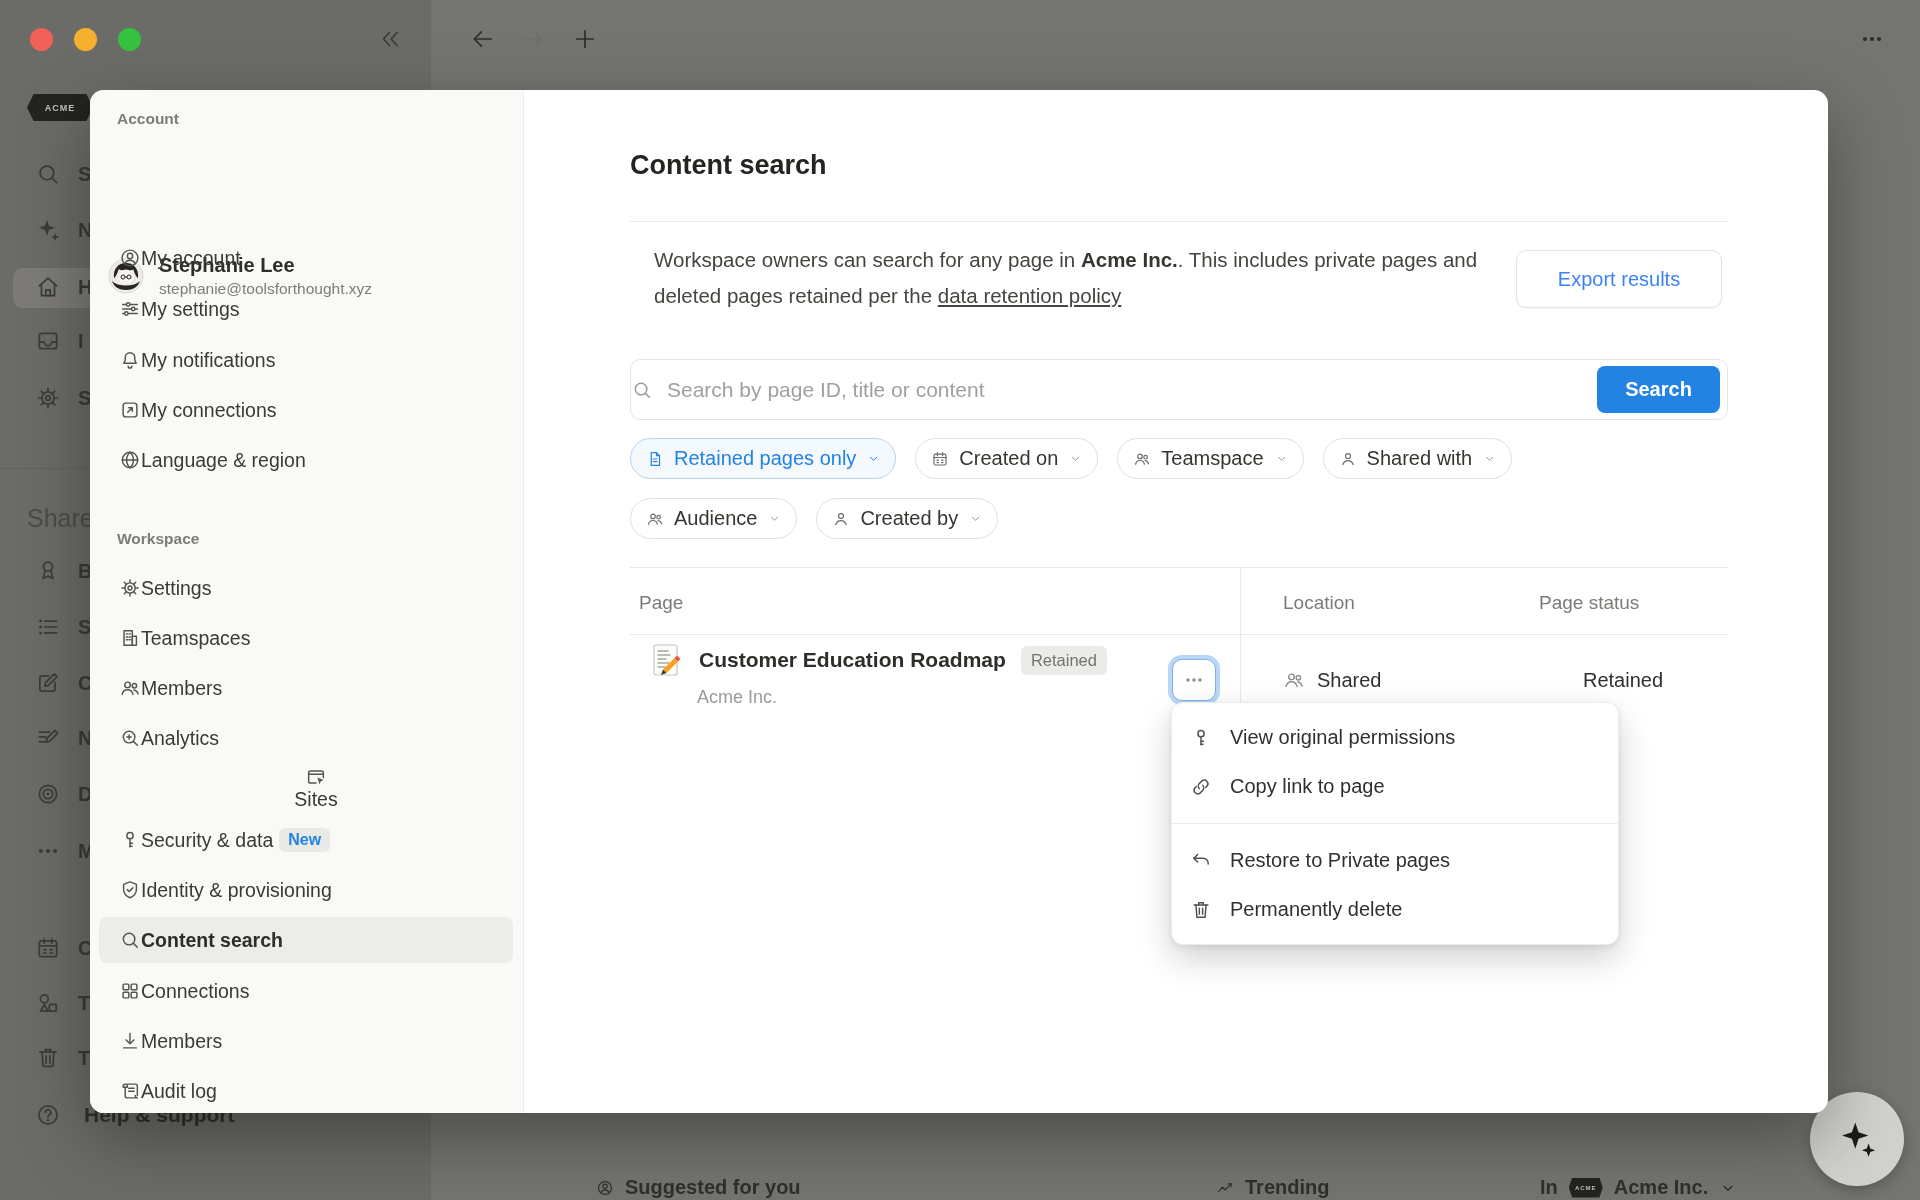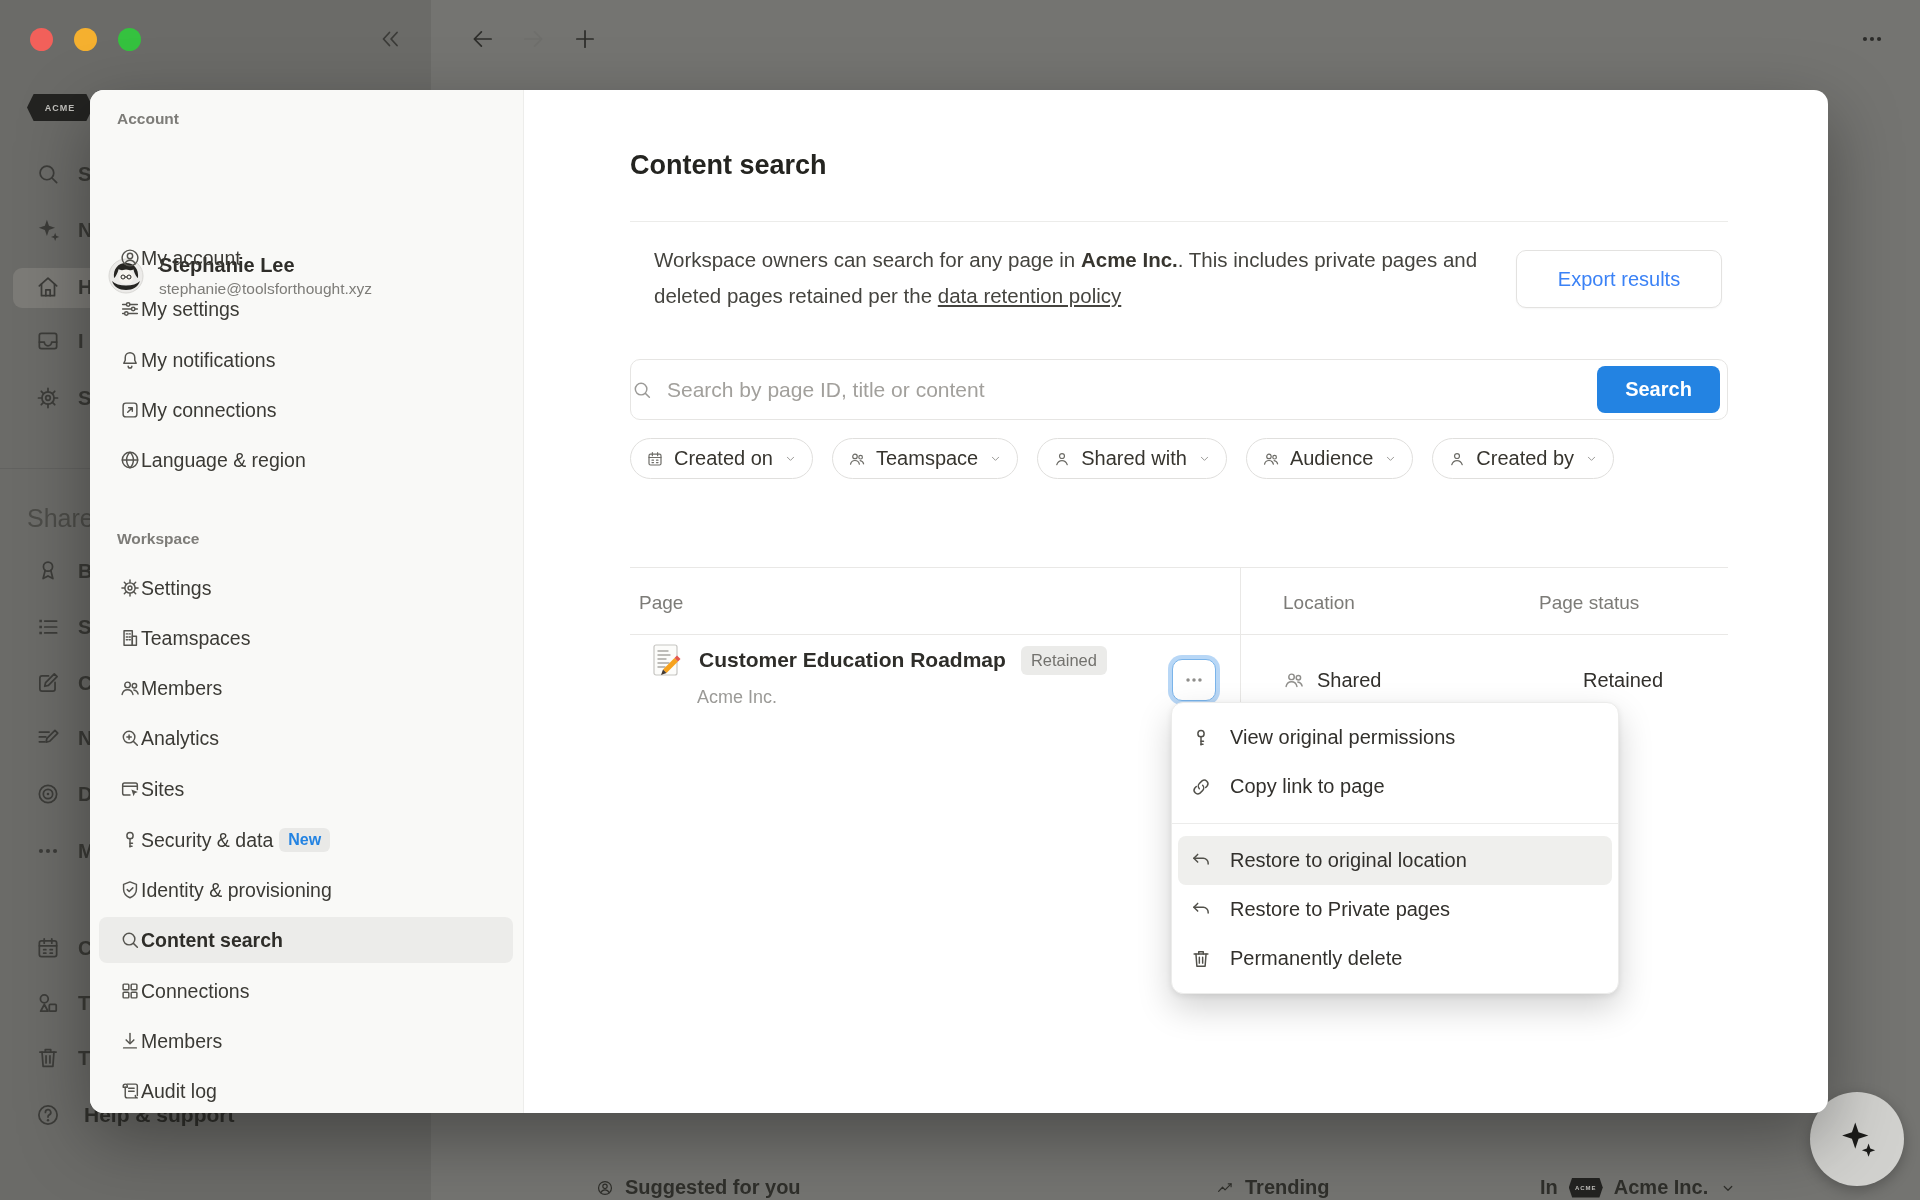--- a/index.html
+++ b/index.html
@@ -479,21 +479,21 @@
             <use href="#s-people"></use>
           </svg>
         <span>Members</span>
       </div>
       <div class="side-item" style="top:625px;">
         <svg class="ic">
             <use href="#s-analytics"></use>
           </svg>
         <span>Analytics</span>
       </div>
-      <div class="side-item" style="top:676px;">
+      <div class="side-item" style="top:676px;flex-direction:column;">
         <svg class="ic">
             <use href="#s-browser"></use>
           </svg>
         <span>Sites</span>
       </div>
       <div class="side-item" style="top:727px;">
         <svg class="ic">
             <use href="#s-key"></use>
           </svg>
         <span>Security &amp; data</span>
@@ -542,20 +542,29 @@
 
     <div class="abs search-bar">
       <svg class="ic" style="color:#9b9a97">
           <use href="#s-search"></use>
         </svg>
       <input type="text" placeholder="Search by page ID, title or content" style="">
       <div class="search-btn">Search</div>
     </div>
 
     <div class="chips">
+      <div class="chip active">
+        <svg class="ic sm ci">
+            <use href="#s-page"></use>
+          </svg>
+        <span>Retained pages only</span>
+        <svg class="ic chev">
+            <use href="#s-chev"></use>
+          </svg>
+      </div>
       <div class="chip">
         <svg class="ic sm ci">
             <use href="#s-calendar"></use>
           </svg>
         <span>Created on</span>
         <svg class="ic chev">
             <use href="#s-chev"></use>
           </svg>
       </div>
       <div class="chip">
@@ -639,26 +648,20 @@
           </svg>
         <span>View original permissions</span>
       </div>
       <div class="menu-item">
         <svg class="ic">
             <use href="#s-link"></use>
           </svg>
         <span>Copy link to page</span>
       </div>
       <div class="menu-div"></div>
-      <div class="menu-item hover">
-        <svg class="ic">
-            <use href="#s-undo"></use>
-          </svg>
-        <span>Restore to original location</span>
-      </div>
       <div class="menu-item">
         <svg class="ic">
             <use href="#s-undo"></use>
           </svg>
         <span>Restore to Private pages</span>
       </div>
       <div class="menu-item">
         <svg class="ic">
             <use href="#s-trash"></use>
           </svg>

